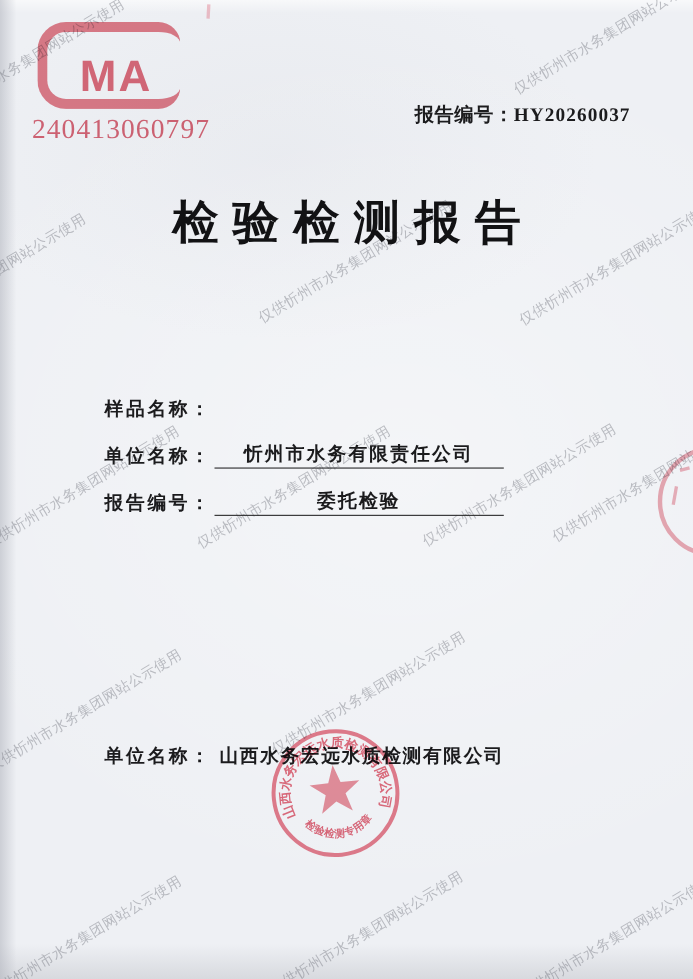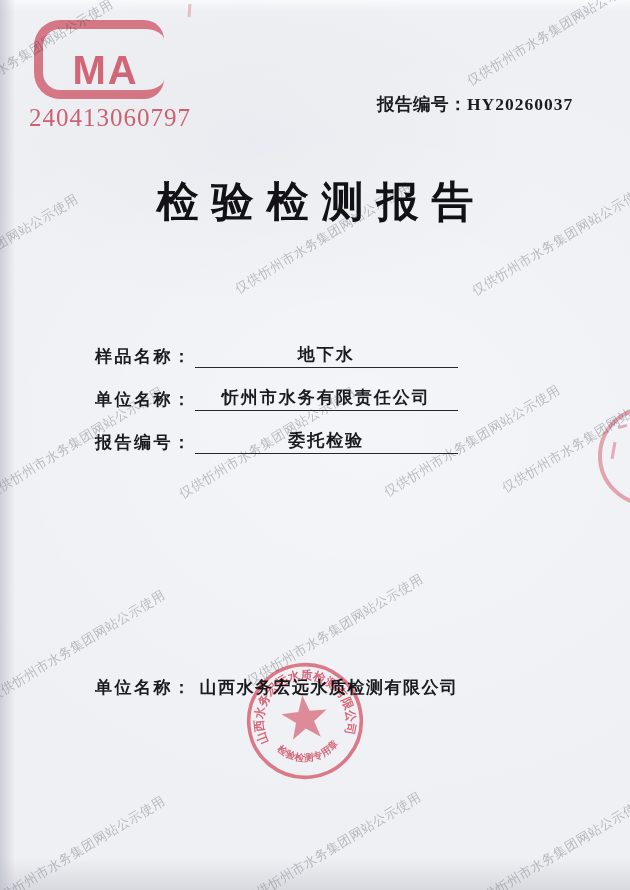--- a/index.html
+++ b/index.html
@@ -49,21 +49,21 @@
     font-weight:600; letter-spacing:.5px; color:#1c1c1e; }
   .report-no .val { letter-spacing:1px; }
 
   
   .title { position:absolute; left:0; top:174px; width:100%; margin:0;
     box-sizing:border-box; padding-left:13px; text-align:center;
     font-family:Liberation Sans, sans-serif; font-weight:700;
     font-size:42px; letter-spacing:13px; color:#121214; }
 
   
-  .fields { position:absolute; left:95px; top:342px; width:363px; }
+  .fields { position:absolute; left:95px; top:357px; width:363px; }
   .frow { display:flex; align-items:flex-end; height:26px; margin-bottom:17px; }
   .flabel { font-size:17px; font-weight:700; letter-spacing:2.5px;
     color:#1b1b1d; white-space:nowrap; }
   .fline { flex:1; border-bottom:1.6px solid #28282a; text-align:center;
     padding-bottom:1px; margin-left:2px; }
   .fvalue { font-size:17px; font-weight:700; letter-spacing:2px; color:#1b1b1d; }
 
   
   .footer { position:absolute; left:95px; top:676px; }
   .frow2 { display:flex; margin-bottom:25px; }
@@ -121,21 +121,20 @@
 
   <div class="report-no">
     <span>报告编号：</span><span class="val">HY20260037</span>
   </div>
 
   <h1 class="title">检验检测报告</h1>
 
   <div class="fields">
     <div class="frow">
       <span class="flabel">样品名称：</span>
-      <span class="fline"><span class="fvalue">地下水</span></span>
     </div>
     <div class="frow">
       <span class="flabel">单位名称：</span>
       <span class="fline"><span class="fvalue">忻州市水务有限责任公司</span></span>
     </div>
     <div class="frow">
       <span class="flabel">报告编号：</span>
       <span class="fline"><span class="fvalue">委托检验</span></span>
     </div>
   </div>

